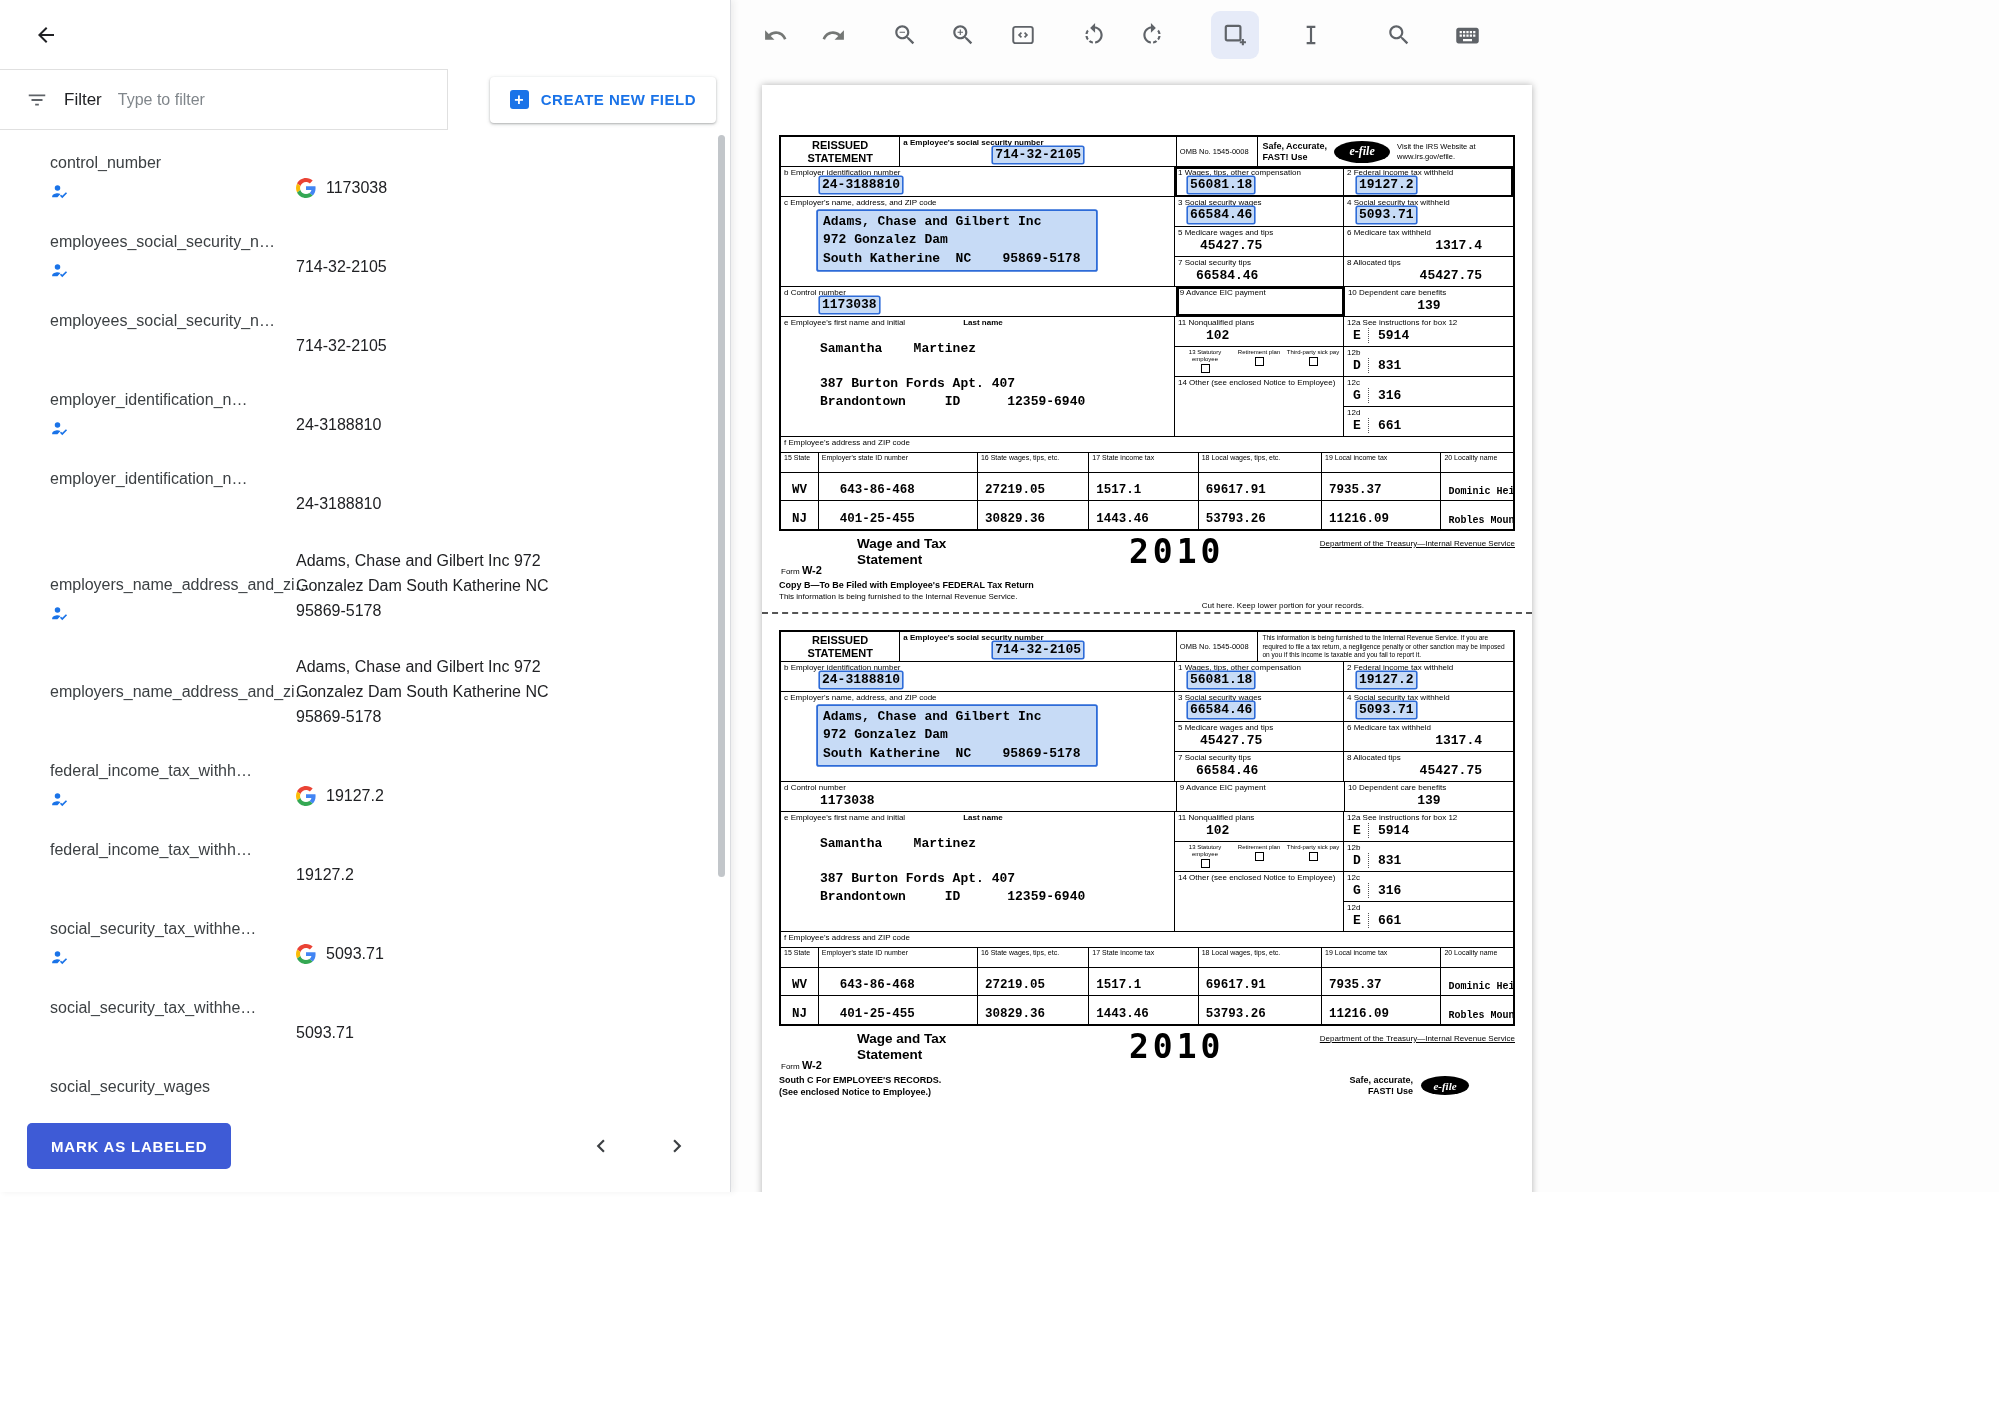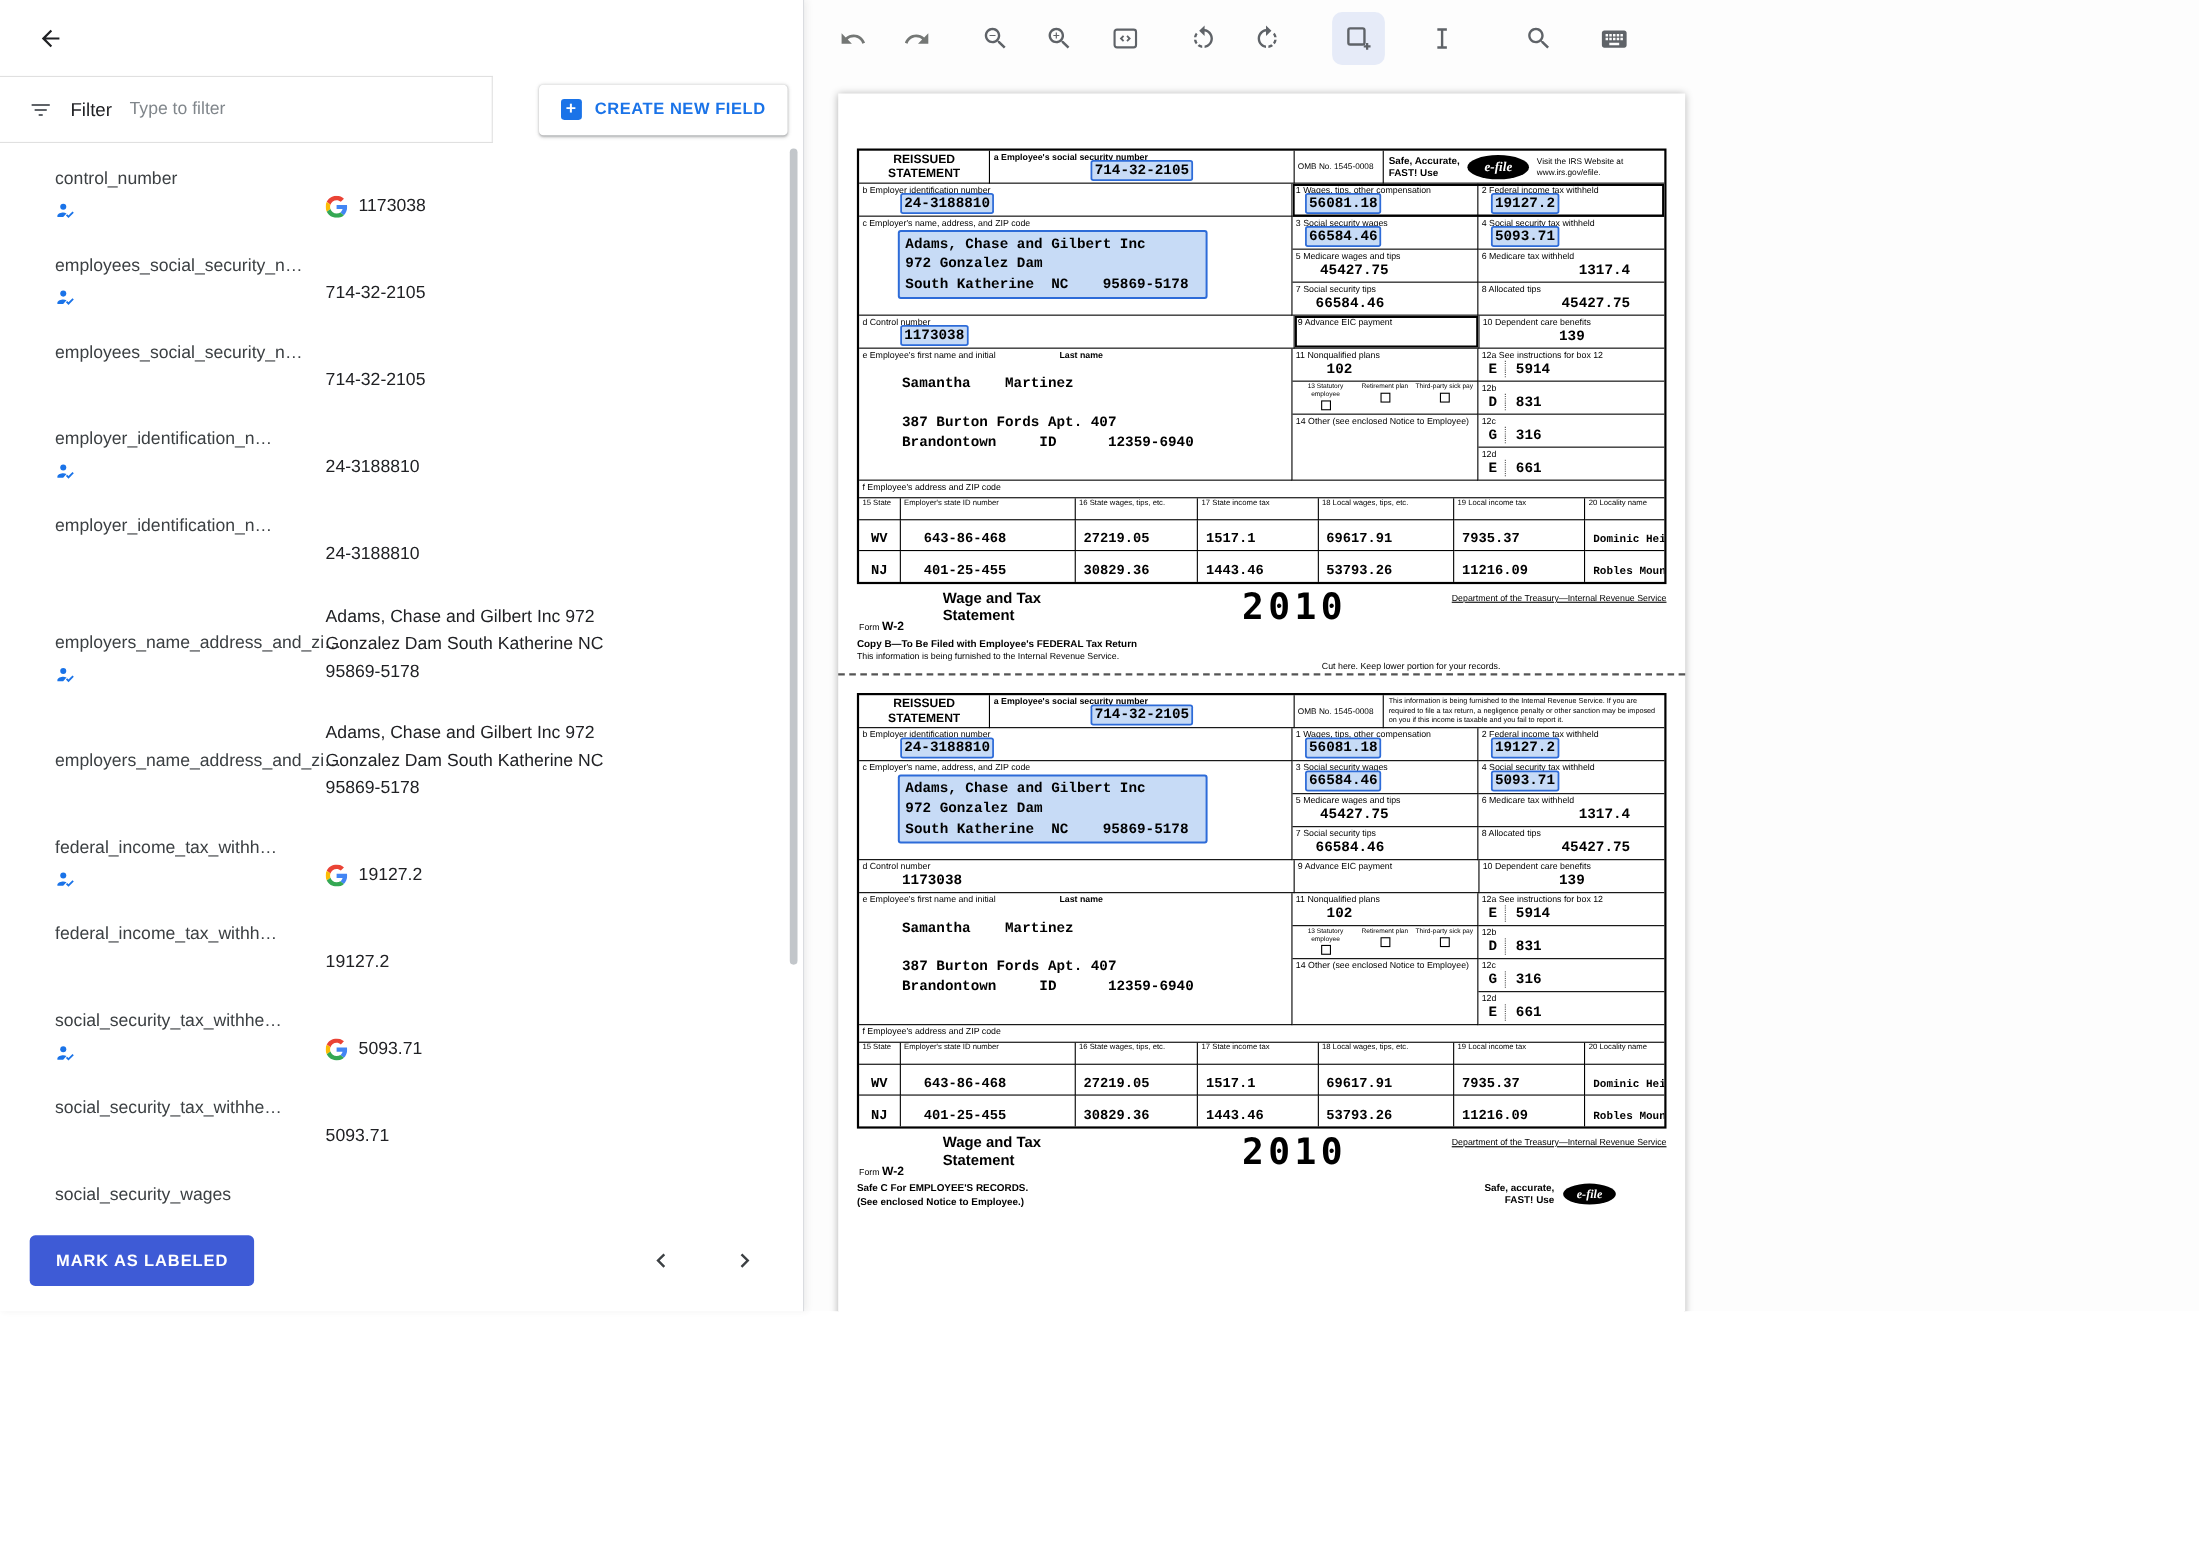--- a/index.html
+++ b/index.html
@@ -931,21 +931,21 @@
     <div class="wa-row1">
       <div class="wa-formname">
         <span>Form</span> <b>W-2</b>
       </div>
       <div class="wa-title">Wage and Tax Statement</div>
       <div class="wa-year">2010</div>
       <div class="wa-dept">Department of the Treasury—Internal Revenue Service</div>
     </div>
     <div class="wa-copy">
       <div class="wa-copylines">
-        <div class="cl1">Safe C For EMPLOYEE'S RECORDS.</div>
+        <div class="cl1">South C For EMPLOYEE'S RECORDS.</div>
         <div class="cl2 bold">(See enclosed Notice to Employee.)</div>
       </div>
       <div class="wa-efile">
         <div class="safe-txt"><span>Safe, accurate,</span><br><span>FAST!  Use</span></div>
         <span class="efile-oval efile-sm">e-file</span>
       </div>
     </div>
   </div>
 </div>
           </div>

